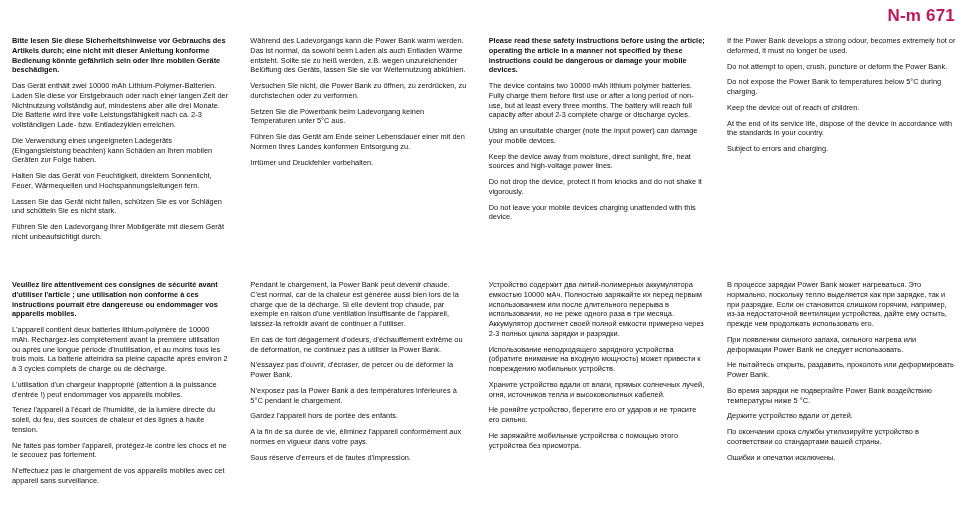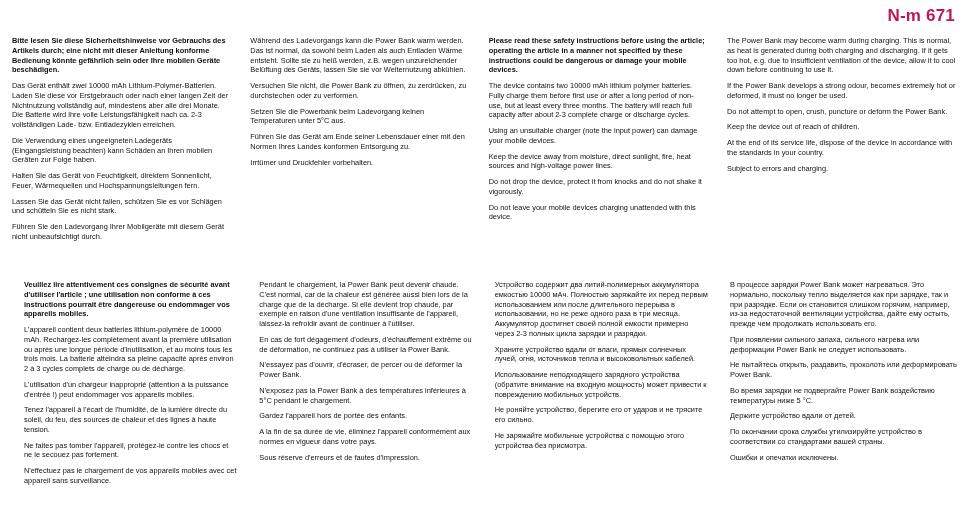--- a/index.html
+++ b/index.html
@@ -53,21 +53,20 @@
   }
   .block p.bold {
     font-weight: bold;
   }
   .lower {
     position: absolute;
     top: 280px;
     left: 12px;
     right: 12px;
     display: flex;
-    margin-left: 12px;
   }
   .lower .col p {
     font-size: 7.4px;
     line-height: 1.32;
   }
   
   .lang-ru p { font-size: 7.2px; }
   .lang-fr p { font-size: 7.3px; }
 </style>
 </head>
@@ -98,23 +97,23 @@
     <div class="col block lang-en">
       <p class="bold">Please read these safety instructions before using the article; operating the article in a manner not specified by these instructions could be dangerous or damage your mobile devices.</p>
       <p>The device contains two 10000 mAh lithium polymer batteries. Fully charge them before first use or after a long period of non-use, but at least every three months. The battery will reach full capacity after about 2-3 complete charge or discharge cycles.</p>
       <p>Using an unsuitable charger (note the input power) can damage your mobile devices.</p>
       <p>Keep the device away from moisture, direct sunlight, fire, heat sources and high-voltage power lines.</p>
       <p>Do not drop the device, protect it from knocks and do not shake it vigorously.</p>
       <p>Do not leave your mobile devices charging unattended with this device.</p>
     </div>
 
     <div class="col block lang-en">
-      <p>The Power Bank may become warm during charging. This is normal, as heat is generated during both charging and discharging. If it gets too hot, e.g. due to insufficient ventilation of the device, allow it to cool down before continuing to use it.</p>
       <p>If the Power Bank develops a strong odour, becomes extremely hot or deformed, it must no longer be used.</p>
       <p>Do not attempt to open, crush, puncture or deform the Power Bank.</p>
+      <p>Do not expose the Power Bank to temperatures below 5°C during charging.</p>
       <p>Keep the device out of reach of children.</p>
       <p>At the end of its service life, dispose of the device in accordance with the standards in your country.</p>
       <p>Subject to errors and charging.</p>
     </div>
   </div>
 
   <div class="lower columns" style="top:280px;">
     <div class="col block lang-fr">
       <p class="bold">Veuillez lire attentivement ces consignes de sécurité avant d'utiliser l'article ; une utilisation non conforme à ces instructions pourrait être dangereuse ou endommager vos appareils mobiles.</p>
       <p>L'appareil contient deux batteries lithium-polymère de 10000 mAh. Rechargez-les complètement avant la première utilisation ou après une longue période d'inutilisation, et au moins tous les trois mois. La batterie atteindra sa pleine capacité après environ 2 à 3 cycles complets de charge ou de décharge.</p>
@@ -129,22 +128,22 @@
       <p>En cas de fort dégagement d'odeurs, d'échauffement extrême ou de déformation, ne continuez pas à utiliser la Power Bank.</p>
       <p>N'essayez pas d'ouvrir, d'écraser, de percer ou de déformer la Power Bank.</p>
       <p>N'exposez pas la Power Bank à des températures inférieures à 5°C pendant le chargement.</p>
       <p>Gardez l'appareil hors de portée des enfants.</p>
       <p>A la fin de sa durée de vie, éliminez l'appareil conformément aux normes en vigueur dans votre pays.</p>
       <p>Sous réserve d'erreurs et de fautes d'impression.</p>
     </div>
 
     <div class="col block lang-ru">
       <p>Устройство содержит два литий-полимерных аккумулятора емкостью 10000 мАч. Полностью заряжайте их перед первым использованием или после длительного перерыва в использовании, но не реже одного раза в три месяца. Аккумулятор достигнет своей полной емкости примерно через 2-3 полных цикла зарядки и разрядки.</p>
+      <p>Использование неподходящего зарядного устройства (обратите внимание на входную мощность) может привести к повреждению мобильных устройств.</p>
       <p>Храните устройство вдали от влаги, прямых солнечных лучей, огня, источников тепла и высоковольтных кабелей.</p>
-      <p>Использование неподходящего зарядного устройства (обратите внимание на входную мощность) может привести к повреждению мобильных устройств.</p>
       <p>Не роняйте устройство, берегите его от ударов и не трясите его сильно.</p>
       <p>Не заряжайте мобильные устройства с помощью этого устройства без присмотра.</p>
     </div>
 
     <div class="col block lang-ru">
       <p>В процессе зарядки Power Bank может нагреваться. Это нормально, поскольку тепло выделяется как при зарядке, так и при разрядке. Если он становится слишком горячим, например, из-за недостаточной вентиляции устройства, дайте ему остыть, прежде чем продолжать использовать его.</p>
       <p>При появлении сильного запаха, сильного нагрева или деформации Power Bank не следует использовать.</p>
       <p>Не пытайтесь открыть, раздавить, проколоть или деформировать Power Bank.</p>
       <p>Во время зарядки не подвергайте Power Bank воздействию температуры ниже 5 °C.</p>
       <p>Держите устройство вдали от детей.</p>

